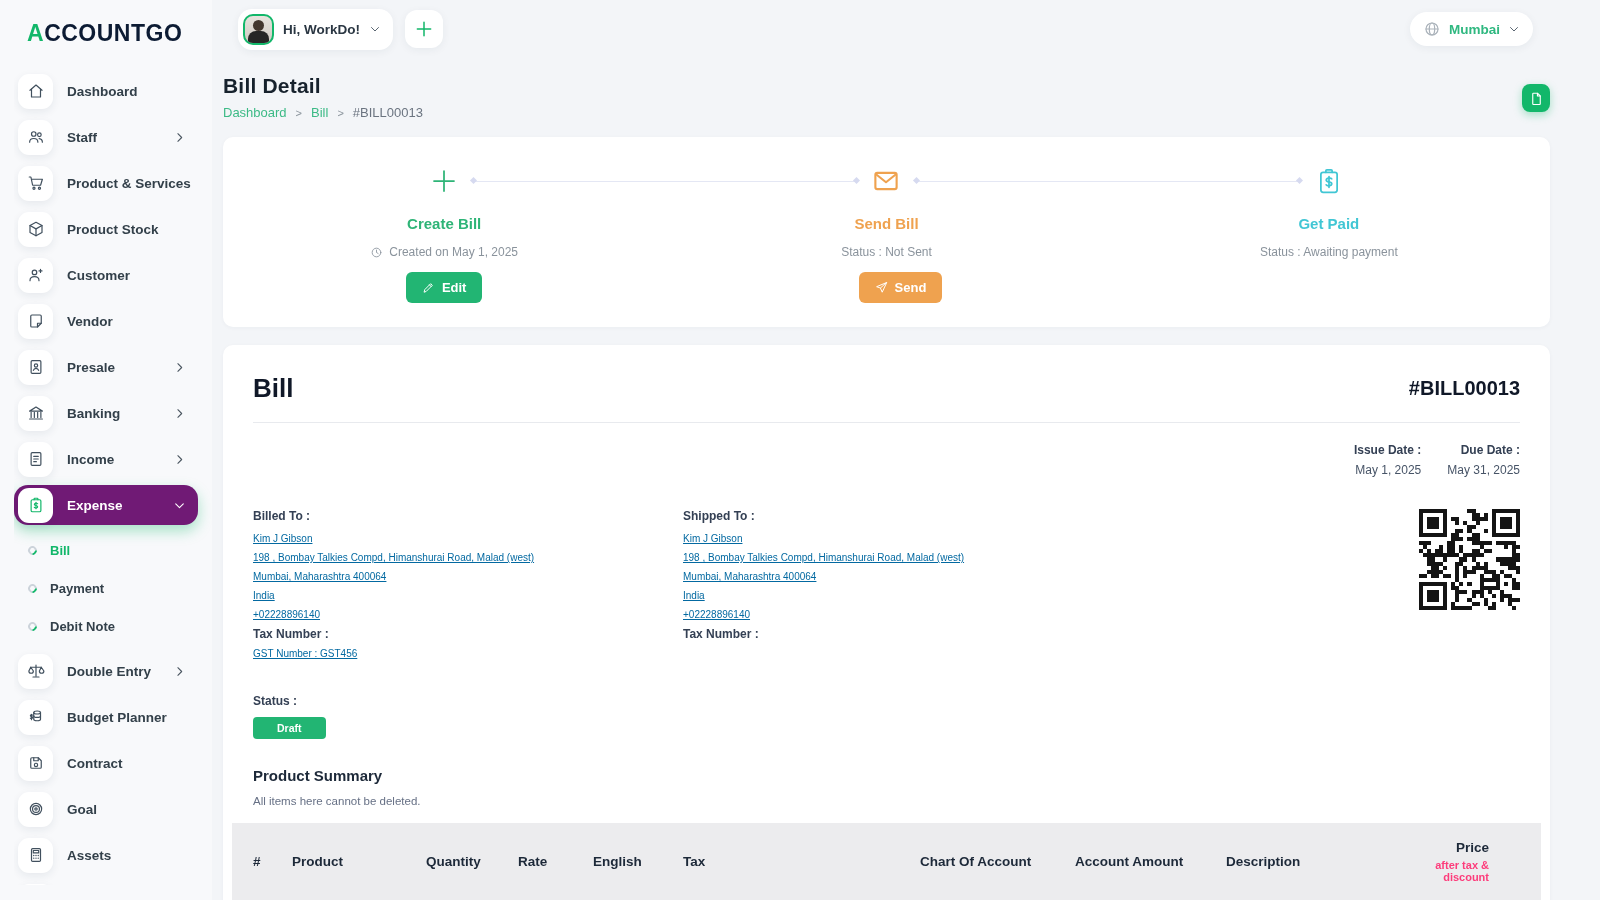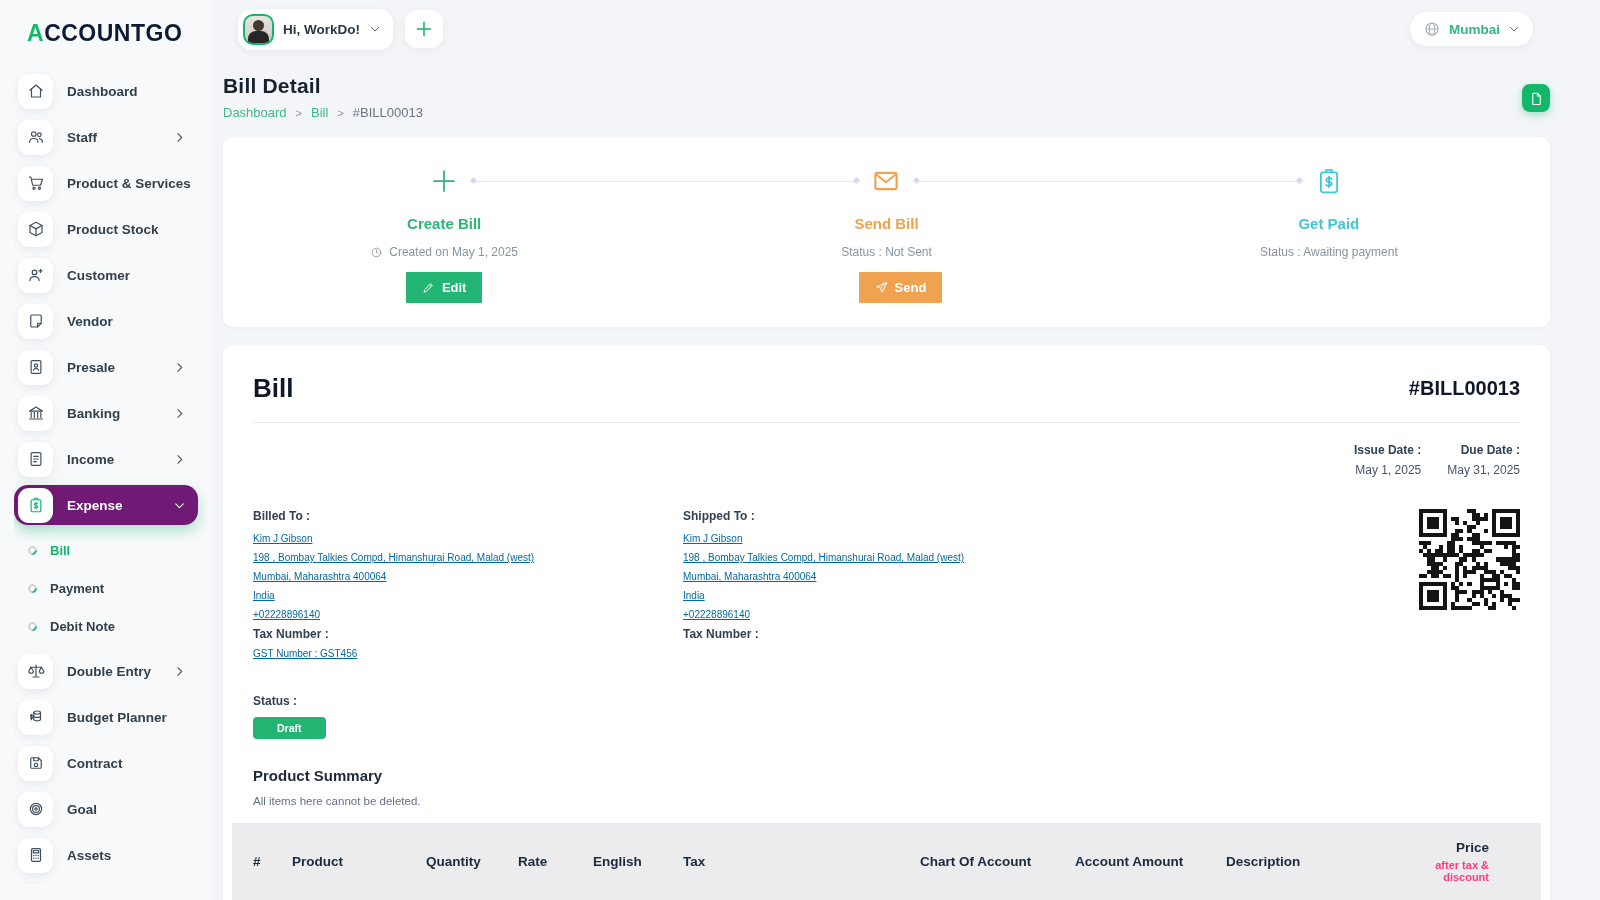--- a/index.html
+++ b/index.html
@@ -55,21 +55,21 @@
 
   
   .card { background:#fff; border-radius:10px; box-shadow:0 1px 4px rgba(25,50,75,.04); }
   .steps-card { margin-top:17px; height:190px; position:relative; display:flex; }
   .step { flex:1; display:flex; flex-direction:column; align-items:center; padding-top:27px; }
   .step-icon { height:34px; display:grid; place-items:center; }
   .step-icon svg.i { width:30px; height:30px; stroke-width:1.4; }
   .step-title { margin-top:17px; font-size:15px; font-weight:700; }
   .step-info { margin-top:13px; font-size:12px; color:#8a939c; display:flex; align-items:center; gap:6px; }
   .step-info svg.i { width:13px; height:13px; color:#8a939c; }
-  .step-btn { margin-top:13px; border:none; border-radius:1px; color:#fff; font-size:13px; font-weight:600; font-family:inherit; padding:8px 16px; display:flex; align-items:center; gap:7px; cursor:pointer; }
+  .step-btn { margin-top:13px; border:none; border-radius:6px; color:#fff; font-size:13px; font-weight:600; font-family:inherit; padding:8px 16px; display:flex; align-items:center; gap:7px; cursor:pointer; }
   .step-btn svg.i { width:13px; height:13px; stroke-width:1.8; }
   .c-green { color:#2eb477; } .bg-green { background:#22b573; }
   .c-orange { color:#efa24f; } .bg-orange { background:#efa24f;margin-left:28px; }
   .c-teal { color:#41c6d4; }
   .connector { position:absolute; top:44px; border-top:1.6px solid #e4e7f4; }
   .connector::before, .connector::after { content:""; position:absolute; top:-4px; width:5px; height:5px; background:#d6daf0; transform:rotate(45deg); }
   .connector::before { left:-1px; } .connector::after { right:-1px; }
   .conn-1 { left:calc(16.666% + 28px); width:calc(33.333% - 56px); }
   .conn-2 { left:calc(50% + 28px); width:calc(33.333% - 56px); }
 

